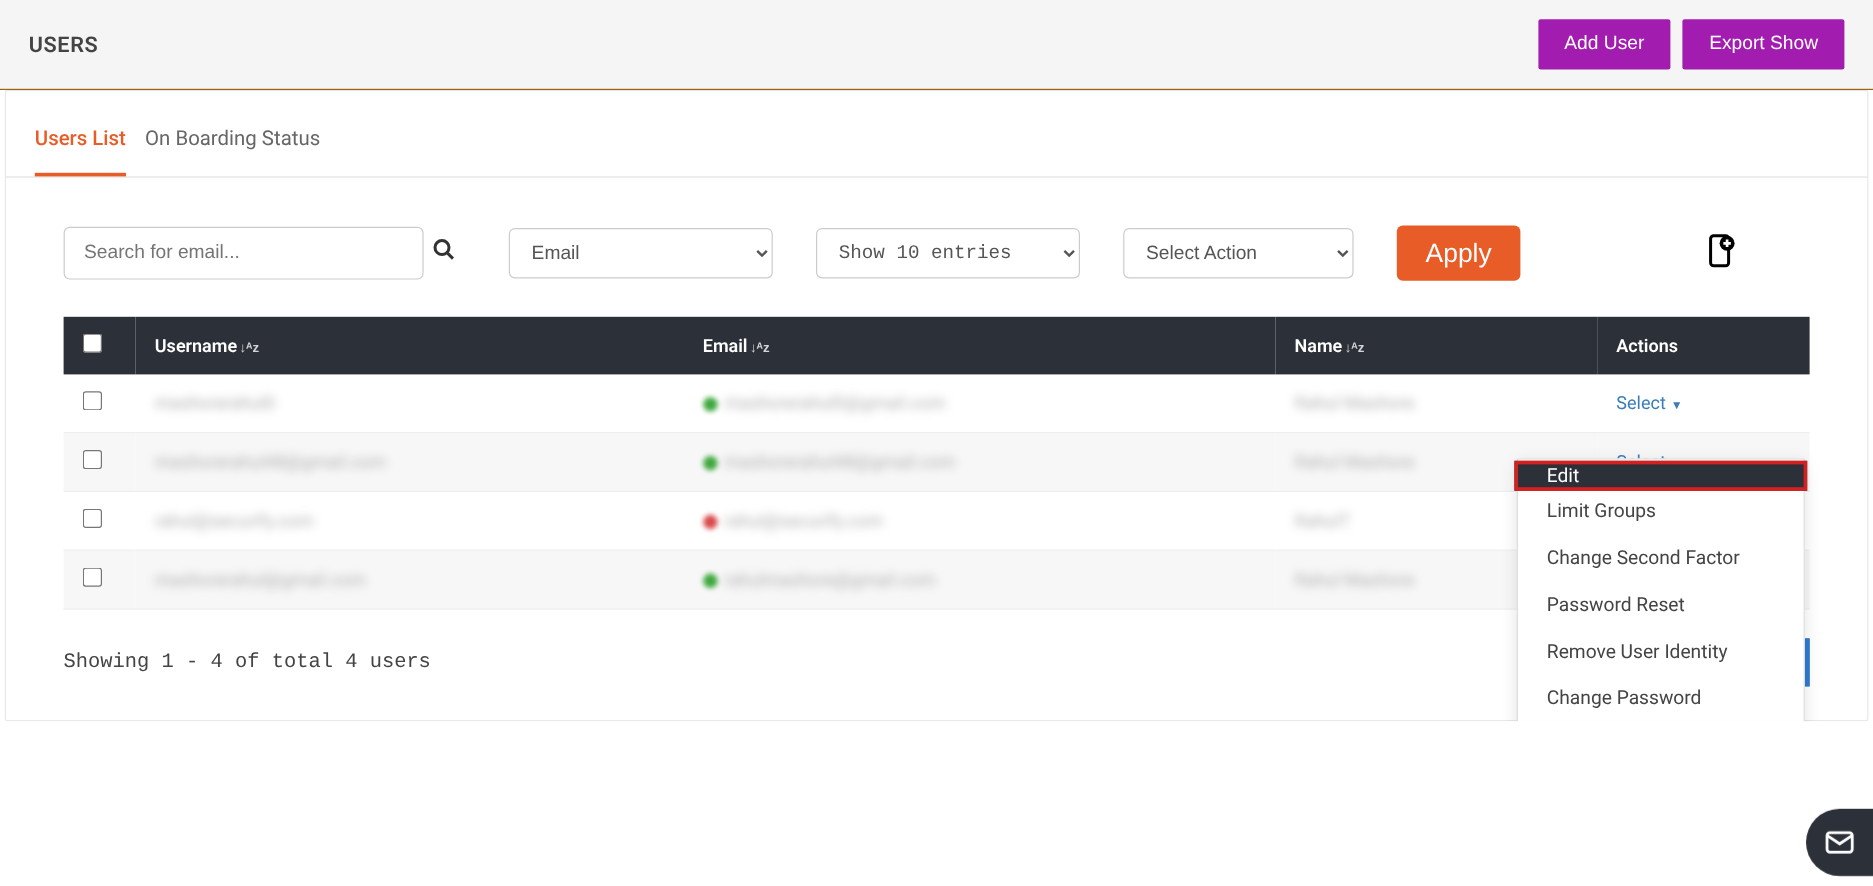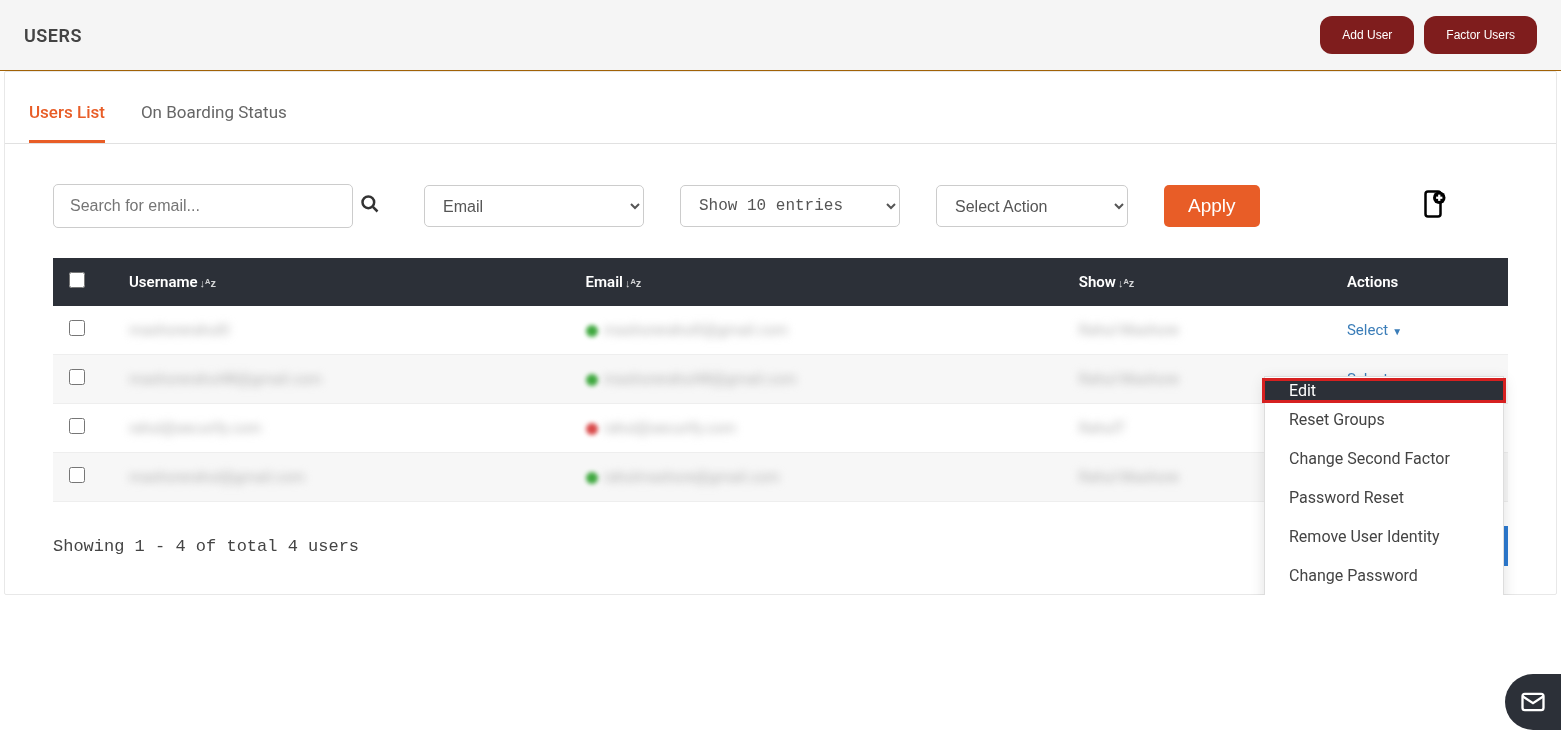--- a/index.html
+++ b/index.html
@@ -1,33 +1,33 @@
 <!DOCTYPE html>
 <html><head>
 <meta charset="utf-8">
 <style>
 * { box-sizing: border-box; margin: 0; padding: 0; }
 body { font-family: -apple-system, BlinkMacSystemFont, "Segoe UI", Roboto, sans-serif; background: #fff; color: #333; width: 1561px; }
 .header-bar { display: flex; justify-content: space-between; align-items: center; padding: 16px 24px; background: #f5f5f5; border-bottom: 1px solid #a16207; }
 .page-title { font-size: 18px; font-weight: 600; color: #444; letter-spacing: 0.5px; }
 .header-actions { display: flex; gap: 10px; }
-.btn-primary { background: #7f1d1d; color: #fff; border: none; padding: 12px 22px; font-size: 12px; border-radius: 12px; cursor: pointer; font-weight: 500; }
+.btn-primary { background: #a21caf; color: #fff; border: none; padding: 12px 22px; font-size: 16px; border-radius: 2px; cursor: pointer; font-weight: 500; }
 .content-card { margin: 0 4px; background: #fff; border: 1px solid #e8e8e8; border-radius: 2px; padding-bottom: 20px; }
-.tabs { display: flex; gap: 36px; padding: 0 24px; border-bottom: 1px solid #e1e1e1; margin-bottom: 40px; }
+.tabs { display: flex; gap: 16px; padding: 0 24px; border-bottom: 1px solid #e1e1e1; margin-bottom: 40px; }
 .tab { padding: 30px 0 18px 0; font-size: 17px; color: #666; cursor: pointer; border-bottom: 3px solid transparent; }
 .tab.active { color: #e85d27; border-bottom-color: #e85d27; font-weight: 500; }
 .filter-row { display: flex; align-items: center; gap: 7px; padding: 0 48px; margin-bottom: 30px; }
 .search-input { width: 300px; height: 44px; padding: 0 16px; font-size: 16px; border: 1px solid #ccc; border-radius: 5px; color: #888; }
 .search-icon-btn { background: none; border: none; font-size: 20px; cursor: pointer; color: #333; }
 .spacer-sm { width: 30px; }
 .select-ctrl { height: 42px; padding: 0 14px; font-size: 16px; border: 1px solid #ccc; border-radius: 5px; color: #555; background: #fff; cursor: pointer; }
 .select-email { width: 220px; }
 .select-entries { width: 220px; font-family: Liberation Mono, monospace; }
 .select-action { width: 192px; }
-.btn-apply { background: #e85d27; color: #fff; border: none; padding: 10px 24px; font-size: 19px; border-radius: 5px; cursor: pointer; }
+.btn-apply { background: #e85d27; color: #fff; border: none; padding: 10px 24px; font-size: 22px; border-radius: 5px; cursor: pointer; }
 .add-device-icon { margin-left: auto; margin-right: 60px; cursor: pointer; }
 .table-wrap { padding: 0 48px; position: relative; }
 table { width: 100%; border-collapse: collapse; }
 thead tr { background: #2c3038; color: #fff; }
 th { text-align: left; padding: 14px 16px; font-size: 15px; font-weight: 600; }
 th .sort-icon { font-size: 11px; vertical-align: middle; opacity: 0.8; margin-left: 2px; }
 th.chk-col { width: 60px; }
 td { padding: 14px 16px; font-size: 15px; border-bottom: 1px solid #eee; vertical-align: middle; }
 tbody tr:nth-child(even) { background: #f7f7f7; }
 .blur-text { color: #b0b0b0; filter: blur(4px); user-select: none; }
@@ -47,21 +47,21 @@
 .chat-fab { position: fixed; right: 0; bottom: 8px; width: 56px; height: 56px; background: #2c3038; border-radius: 50% 0 0 50%; display: flex; align-items: center; justify-content: center; color: #fff; cursor: pointer; }
 input[type="checkbox"] { width: 16px; height: 16px; cursor: pointer; }
 </style>
 </head>
 <body>
 
 <div class="header-bar">
   <div class="page-title">USERS</div>
   <div class="header-actions">
     <button class="btn-primary">Add User</button>
-    <button class="btn-primary">Factor Users</button>
+    <button class="btn-primary">Export Show</button>
   </div>
 </div>
 
 <div class="content-card">
 
   <div class="tabs">
     <div class="tab active">Users List</div>
     <div class="tab">On Boarding Status</div>
   </div>
 
@@ -97,21 +97,21 @@
     </div>
   </div>
 
   <div class="table-wrap">
     <table>
       <thead>
         <tr>
           <th class="chk-col"><input type="checkbox" style=""></th>
           <th><span>Username</span><span class="sort-icon">↓ᴬᴢ</span></th>
           <th><span>Email</span><span class="sort-icon">↓ᴬᴢ</span></th>
-          <th><span>Show</span><span class="sort-icon">↓ᴬᴢ</span></th>
+          <th><span>Name</span><span class="sort-icon">↓ᴬᴢ</span></th>
           <th>Actions</th>
         </tr>
       </thead>
       <tbody>
         <tr>
           <td><input type="checkbox" style=""></td>
           <td><span class="blur-text">mashorerahul0</span></td>
           <td><span class="status-dot dot-green"></span><span class="blur-text">mashorerahul0@gmail.com</span></td>
           <td><span class="blur-text">Rahul Mashore</span></td>
           <td><span class="select-link"><span>Select</span><span class="caret">▼</span></span></td>
@@ -135,21 +135,21 @@
           <td><span class="blur-text">mashorerahul@gmail.com</span></td>
           <td><span class="status-dot dot-green"></span><span class="blur-text">rahulmashore@gmail.com</span></td>
           <td><span class="blur-text">Rahul Mashore</span></td>
           <td></td>
         </tr>
       </tbody>
     </table>
 
     <div class="dropdown-menu">
       <div class="dropdown-item highlighted">Edit</div>
-      <div class="dropdown-item">Reset Groups</div>
+      <div class="dropdown-item">Limit Groups</div>
       <div class="dropdown-item">Change Second Factor</div>
       <div class="dropdown-item">Password Reset</div>
       <div class="dropdown-item">Remove User Identity</div>
       <div class="dropdown-item">Change Password</div>
       <div class="dropdown-item">Update Device Limit</div>
       <div class="dropdown-item">Delete</div>
       <div class="dropdown-item">Disable User</div>
       <div class="dropdown-item">All Active Sessions</div>
     </div>
   </div>

